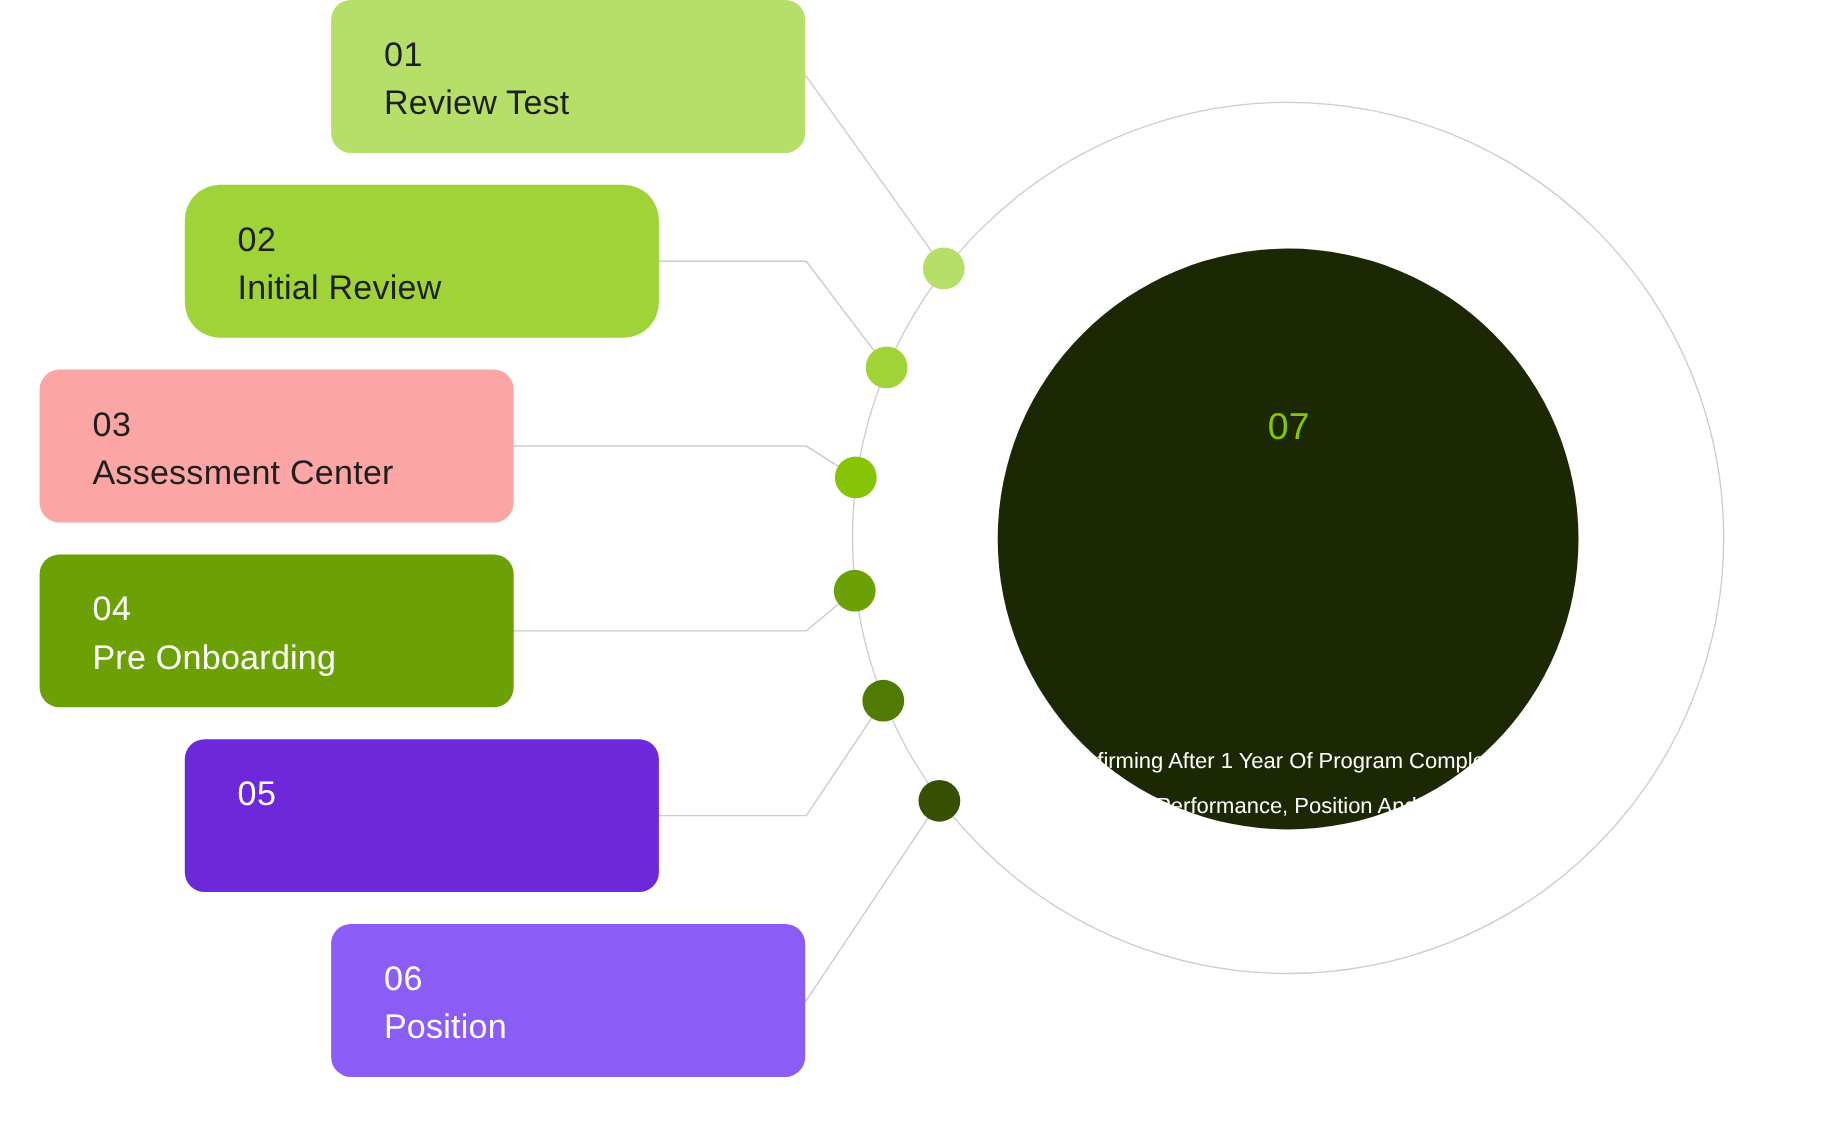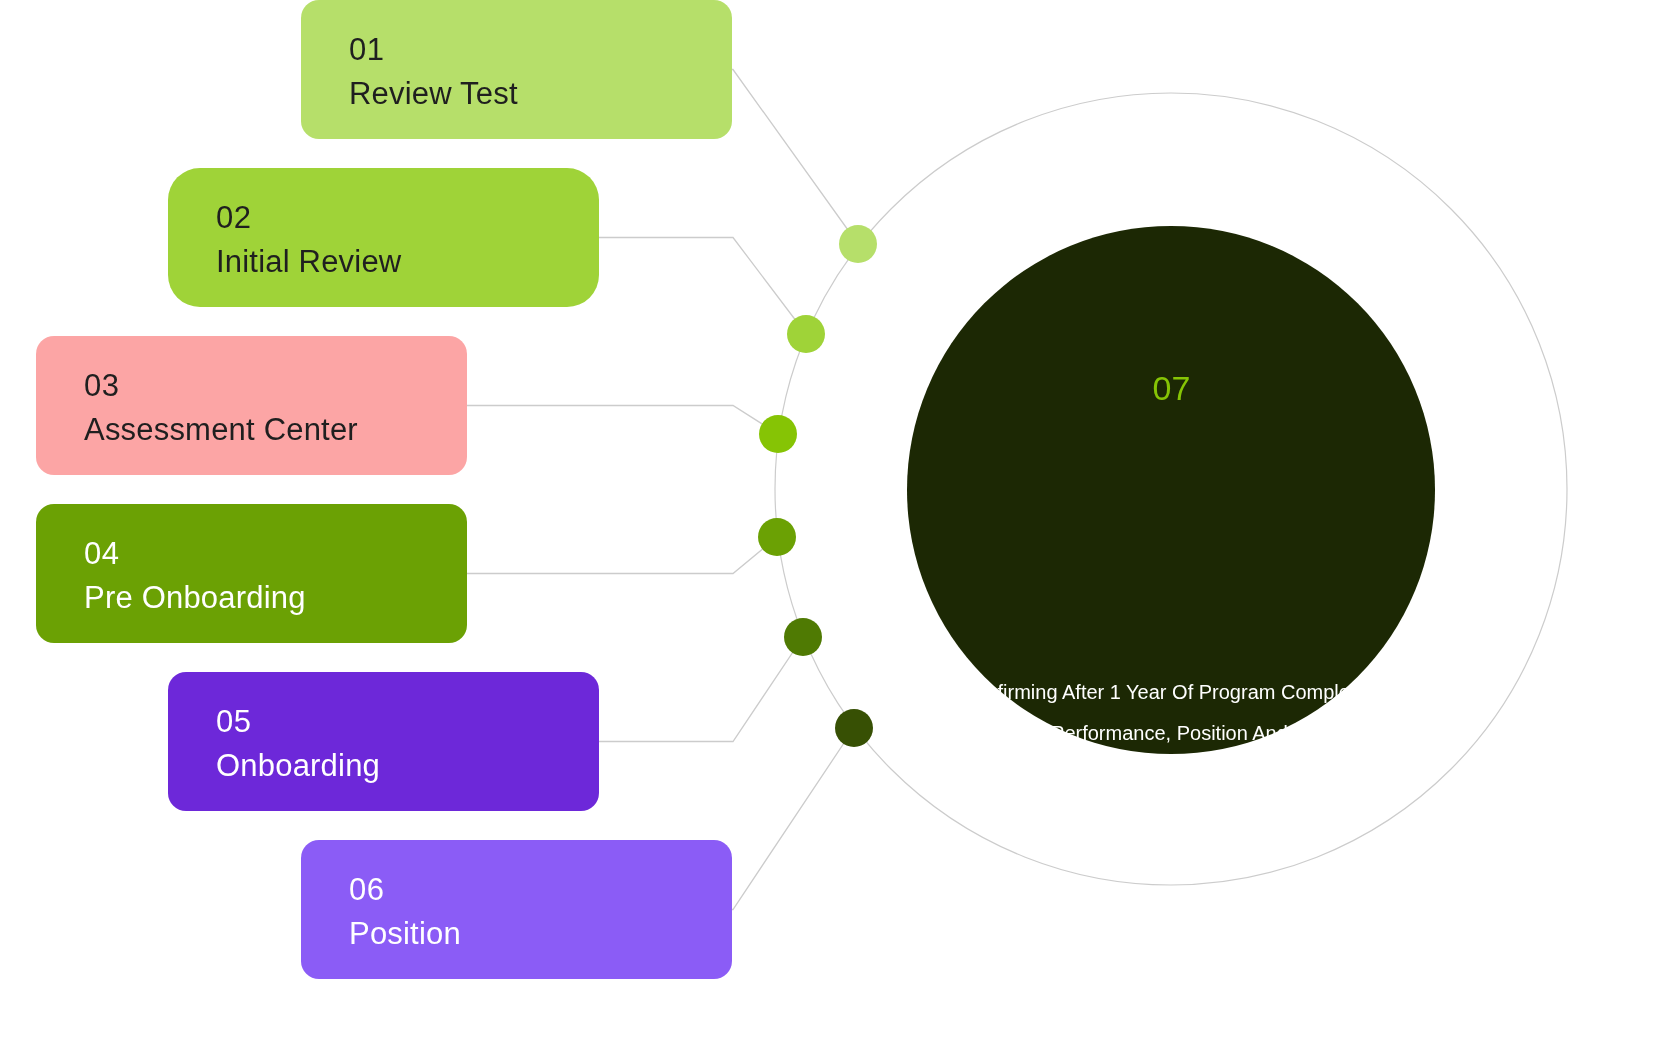--- a/index.html
+++ b/index.html
@@ -51,21 +51,20 @@
     <div class="step-box dark-text" style="left: 0px; top: 336px; background: #fca5a5;">
       <span class="step-num">03</span>
       <span class="step-label">Assessment Center</span>
     </div>
     <div class="step-box light-text" style="left: 0px; top: 504px; background: rgb(107, 161, 4);">
       <span class="step-num">04</span>
       <span class="step-label">Pre Onboarding</span>
     </div>
     <div class="step-box light-text" style="left: 132px; top: 672px; background: #6d28d9;">
       <span class="step-num">05</span>
-      <span class="step-label">Onboarding</span>
     </div>
     <div class="step-box light-text" style="left: 265px; top: 840px; background: #8b5cf6;">
       <span class="step-num">06</span>
       <span class="step-label">Position</span>
     </div>
   </div>
 
 <div id="center-content">
   <span id="center-num">07</span>
   <span id="center-text">Confirming After 1 Year Of Program Completion Based On Performance, Position And Availability</span>

